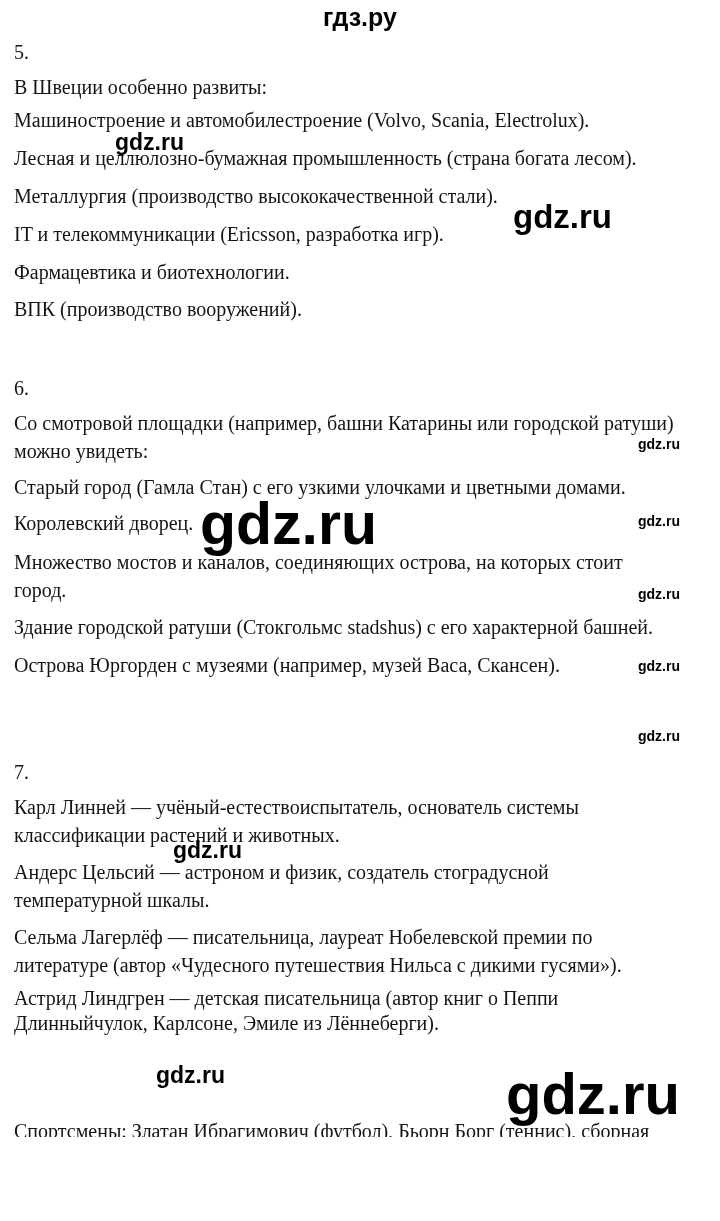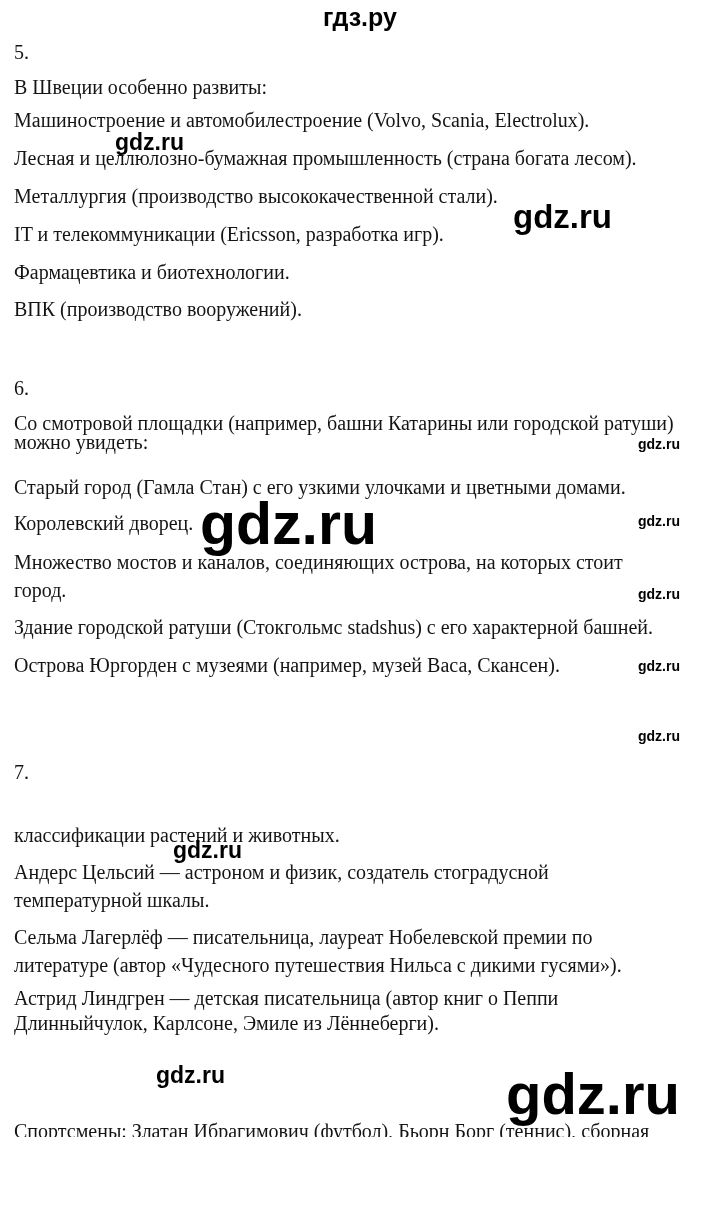--- a/index.html
+++ b/index.html
@@ -68,29 +68,30 @@
   <div class="line" style="top:77px">В Швеции особенно развиты:</div>
   <div class="line" style="top:110px">Машиностроение и автомобилестроение (Volvo, Scania, Electrolux).</div>
   <div class="line" style="top:148px">Лесная и целлюлозно-бумажная промышленность (страна богата лесом).</div>
   <div class="line" style="top:186px">Металлургия (производство высококачественной стали).</div>
   <div class="line" style="top:224px">IT и телекоммуникации (Ericsson, разработка игр).</div>
   <div class="line" style="top:262px">Фармацевтика и биотехнологии.</div>
   <div class="line" style="top:299px">ВПК (производство вооружений).</div>
 
   <div class="secnum" style="top:378px">6.</div>
   <div class="line" style="top:413px">Со смотровой площадки (например, башни Катарины или городской ратуши)</div>
-  <div class="line" style="top:432px">можно увидеть:</div>
+  <div class="line" style="top:441px">можно увидеть:</div>
   <div class="line" style="top:477px">Старый город (Гамла Стан) с его узкими улочками и цветными домами.</div>
   <div class="line" style="top:513px">Королевский дворец.</div>
   <div class="line" style="top:552px">Множество мостов и каналов, соединяющих острова, на которых стоит</div>
   <div class="line" style="top:580px">город.</div>
   <div class="line" style="top:617px">Здание городской ратуши (Стокгольмс stadshus) с его характерной башней.</div>
   <div class="line" style="top:655px">Острова Юргорден с музеями (например, музей Васа, Скансен).</div>
 
   <div class="secnum" style="top:762px">7.</div>
+  <div class="line" style="top:797px">Карл Линней — учёный-естествоиспытатель, основатель системы</div>
   <div class="line" style="top:825px">классификации растений и животных.</div>
   <div class="line" style="top:862px">Андерс Цельсий — астроном и физик, создатель стоградусной</div>
   <div class="line" style="top:890px">температурной шкалы.</div>
   <div class="line" style="top:927px">Сельма Лагерлёф — писательница, лауреат Нобелевской премии по</div>
   <div class="line" style="top:955px">литературе (автор «Чудесного путешествия Нильса с дикими гусями»).</div>
   <div class="line" style="top:988px">Астрид Линдгрен — детская писательница (автор книг о Пеппи</div>
   <div class="line" style="top:1013px">Длинныйчулок, Карлсоне, Эмиле из Лённеберги).</div>
   <div class="line" style="top:1121px">Спортсмены: Златан Ибрагимович (футбол), Бьорн Борг (теннис), сборная</div>
   <div class="line" style="top:1149px">Швеции по хоккею и лыжным гонкам.</div>
 

